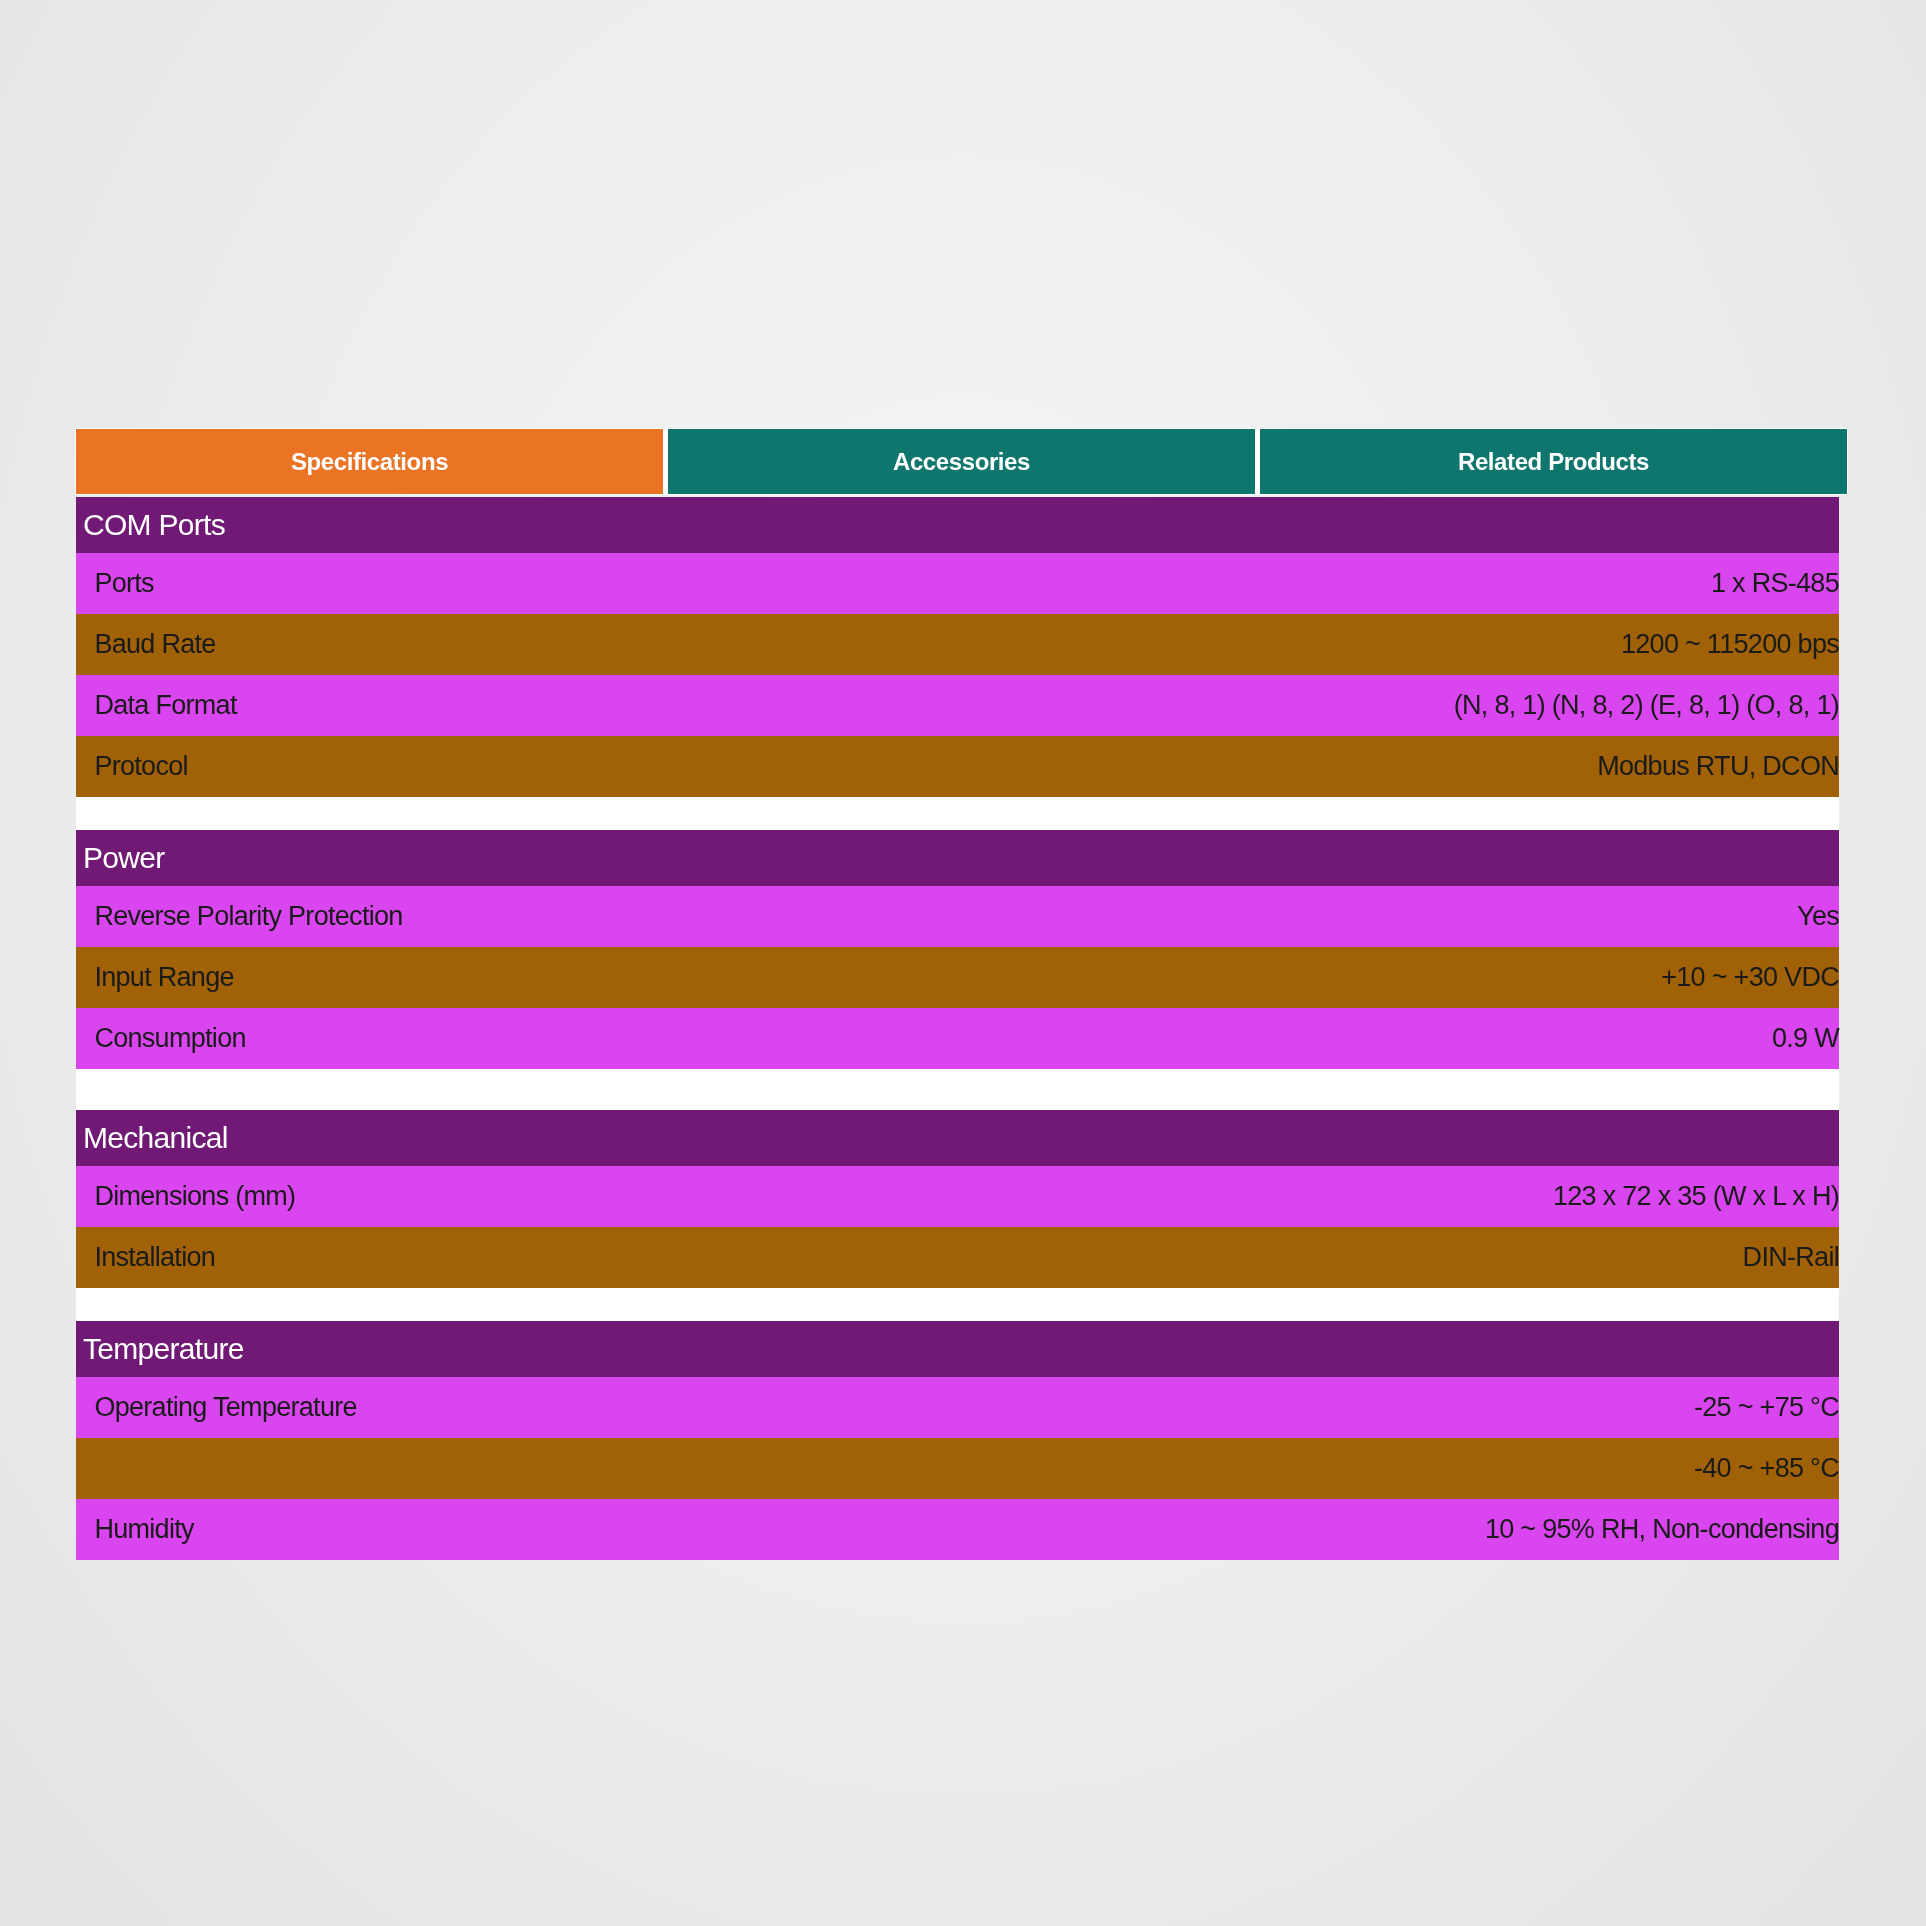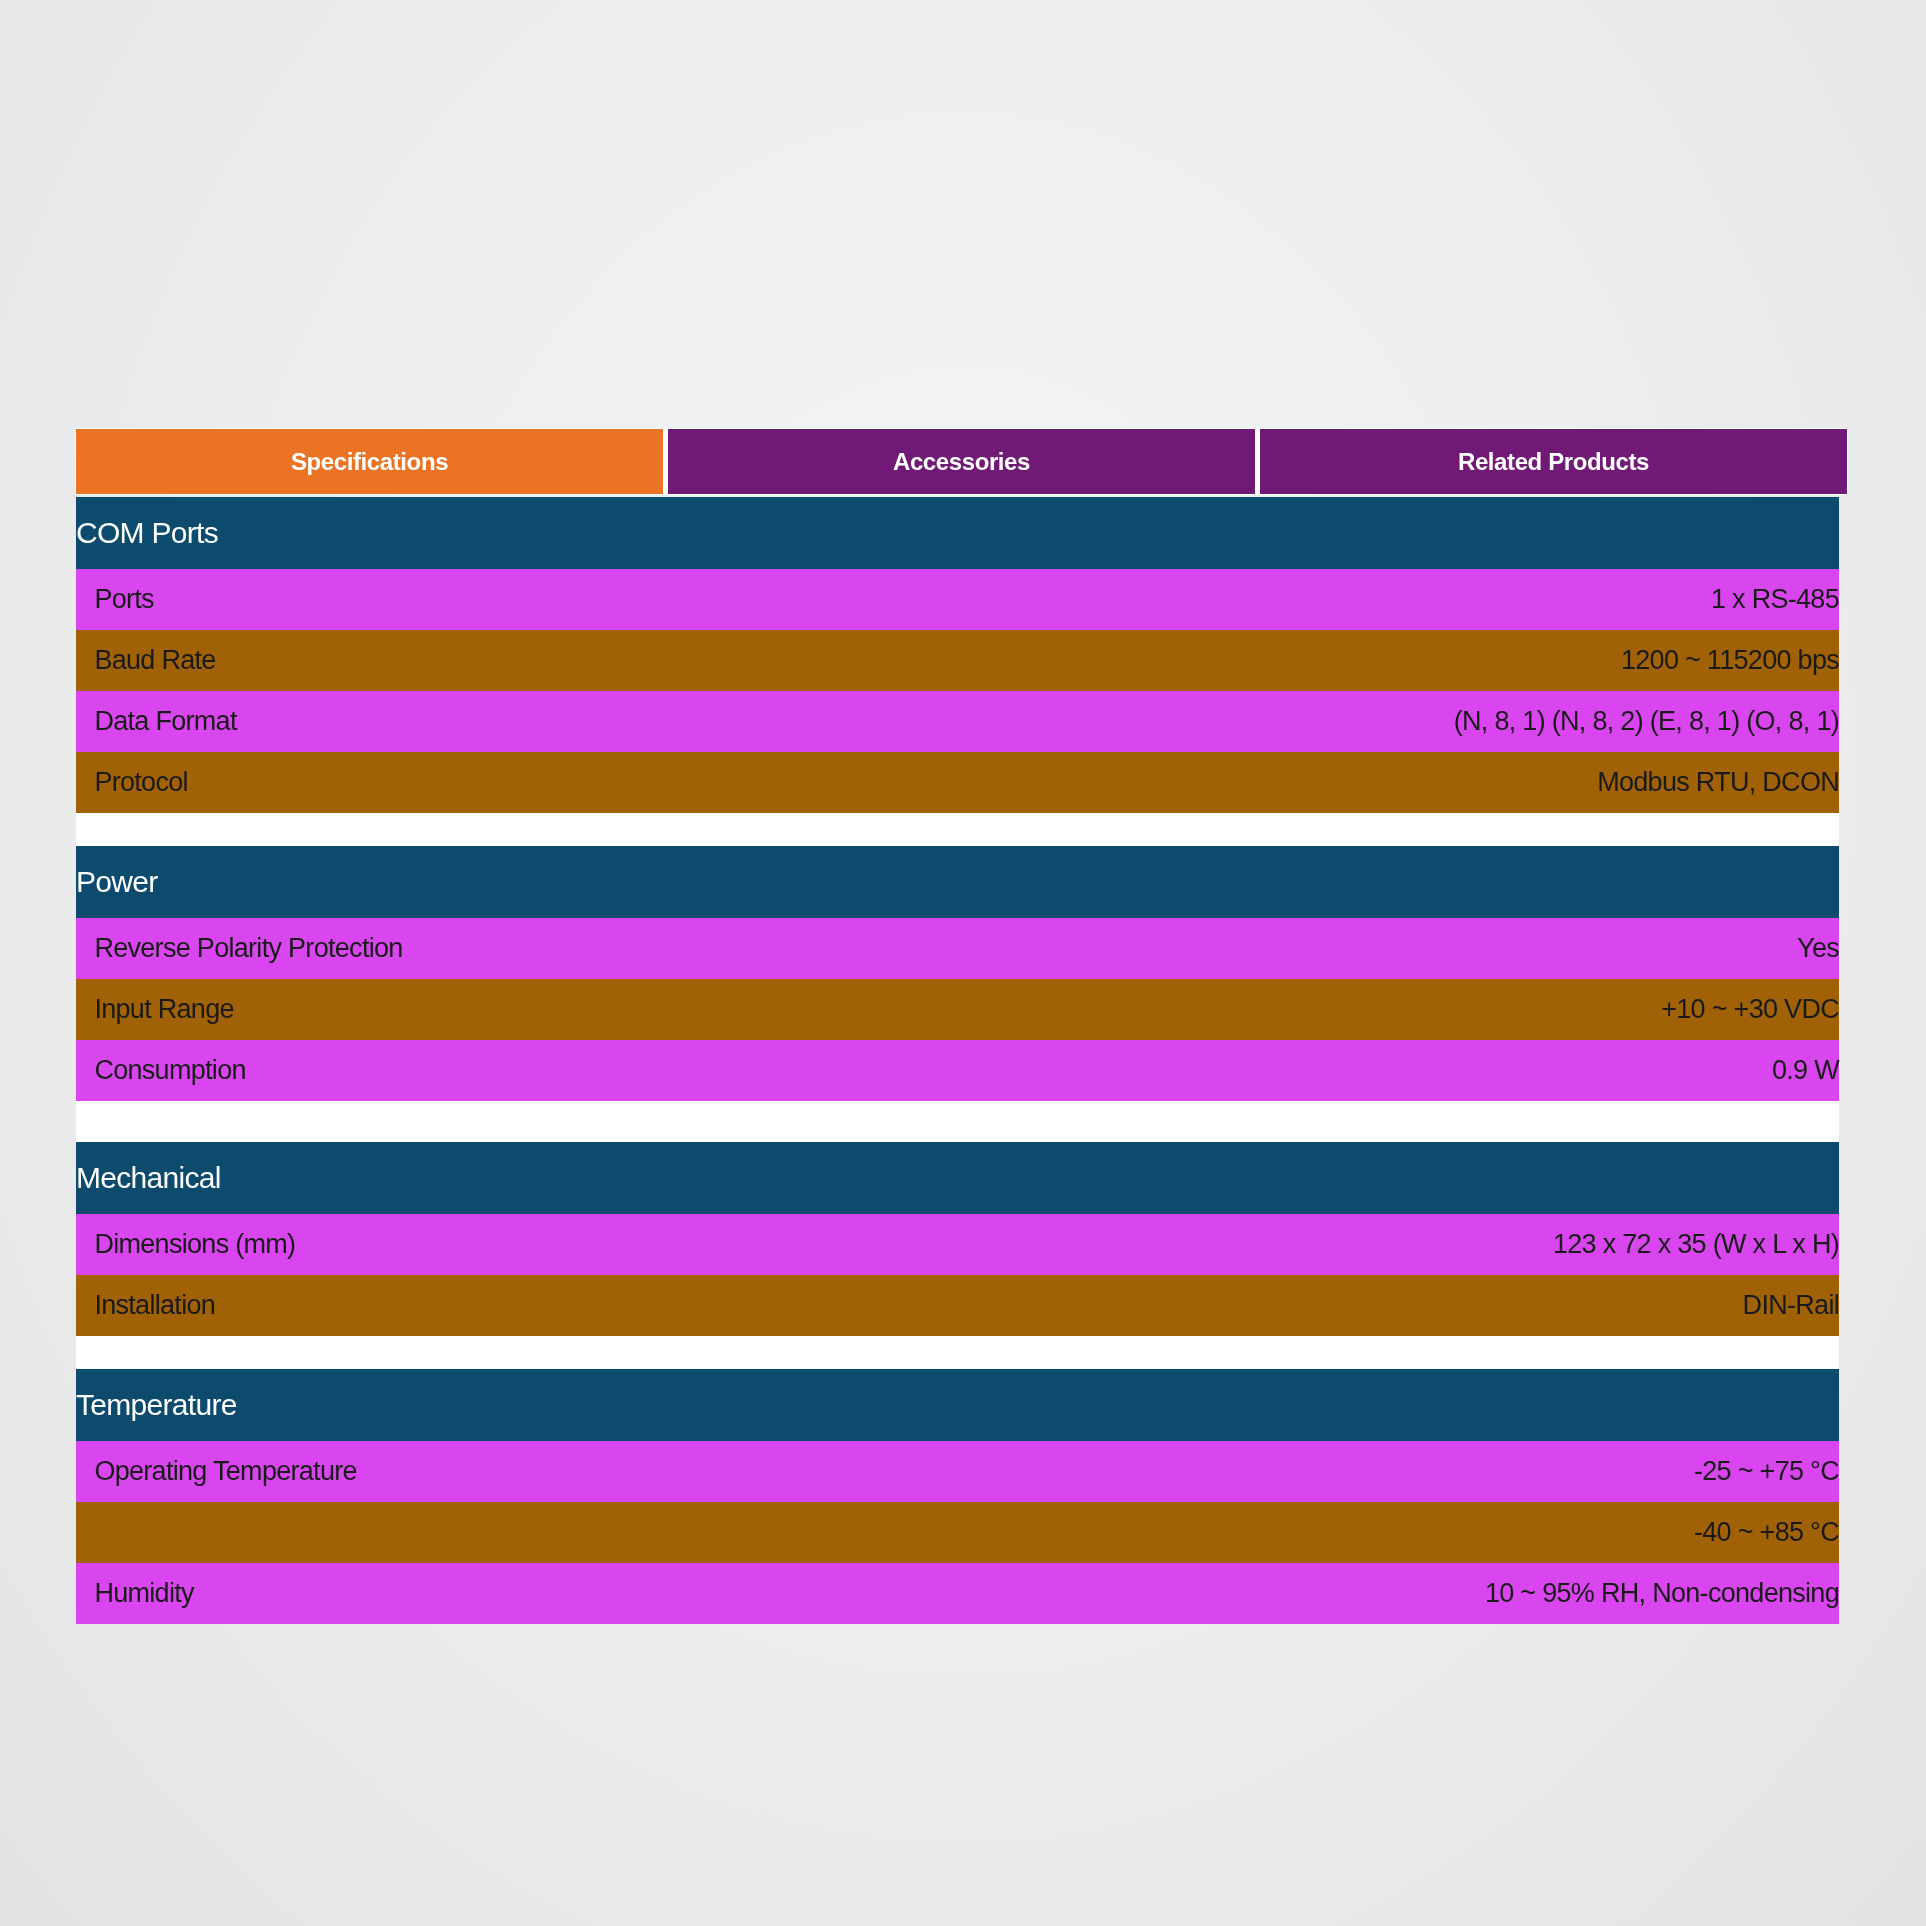--- a/index.html
+++ b/index.html
@@ -12,27 +12,27 @@
   .tabs {
     position:absolute; left:75px; top:428px; width:1773px; height:67px;
     background:#ffffff; display:flex; gap:5.7px; padding:1.4px; box-sizing:border-box;
   }
   .tab {
     flex:1; display:flex; align-items:center; justify-content:center;
     color:#ffffff; font-weight:bold; font-size:24px; letter-spacing:-0.4px;
     cursor:pointer;
   }
   .tab.active { background:#ea7424; }
-  .tab.inactive { background:#701a75; }
+  .tab.inactive { background:#0f766e; }
   .table {
     position:absolute; left:76px; top:497px; width:1763px;
   }
   .section-head {
-    background:#0c4a6e; color:#ffffff; font-size:30px;
-    height:72px; display:flex; align-items:center; 
+    background:#701a75; color:#ffffff; font-size:30px;
+    height:56px; display:flex; align-items:center; padding-left:7px;
     letter-spacing:-0.7px;
   }
   .row {
     display:flex; align-items:center; height:61px;
     font-size:27px; color:#1a1a1a; letter-spacing:-0.7px;
   }
   .row.odd { background:#d946ef; }
   .row.even { background:#a16207;gap:32px; }
   .row .k { width:559px; padding-left:18.4px; box-sizing:border-box; }
   .row .v { flex:1;text-align:right; }

